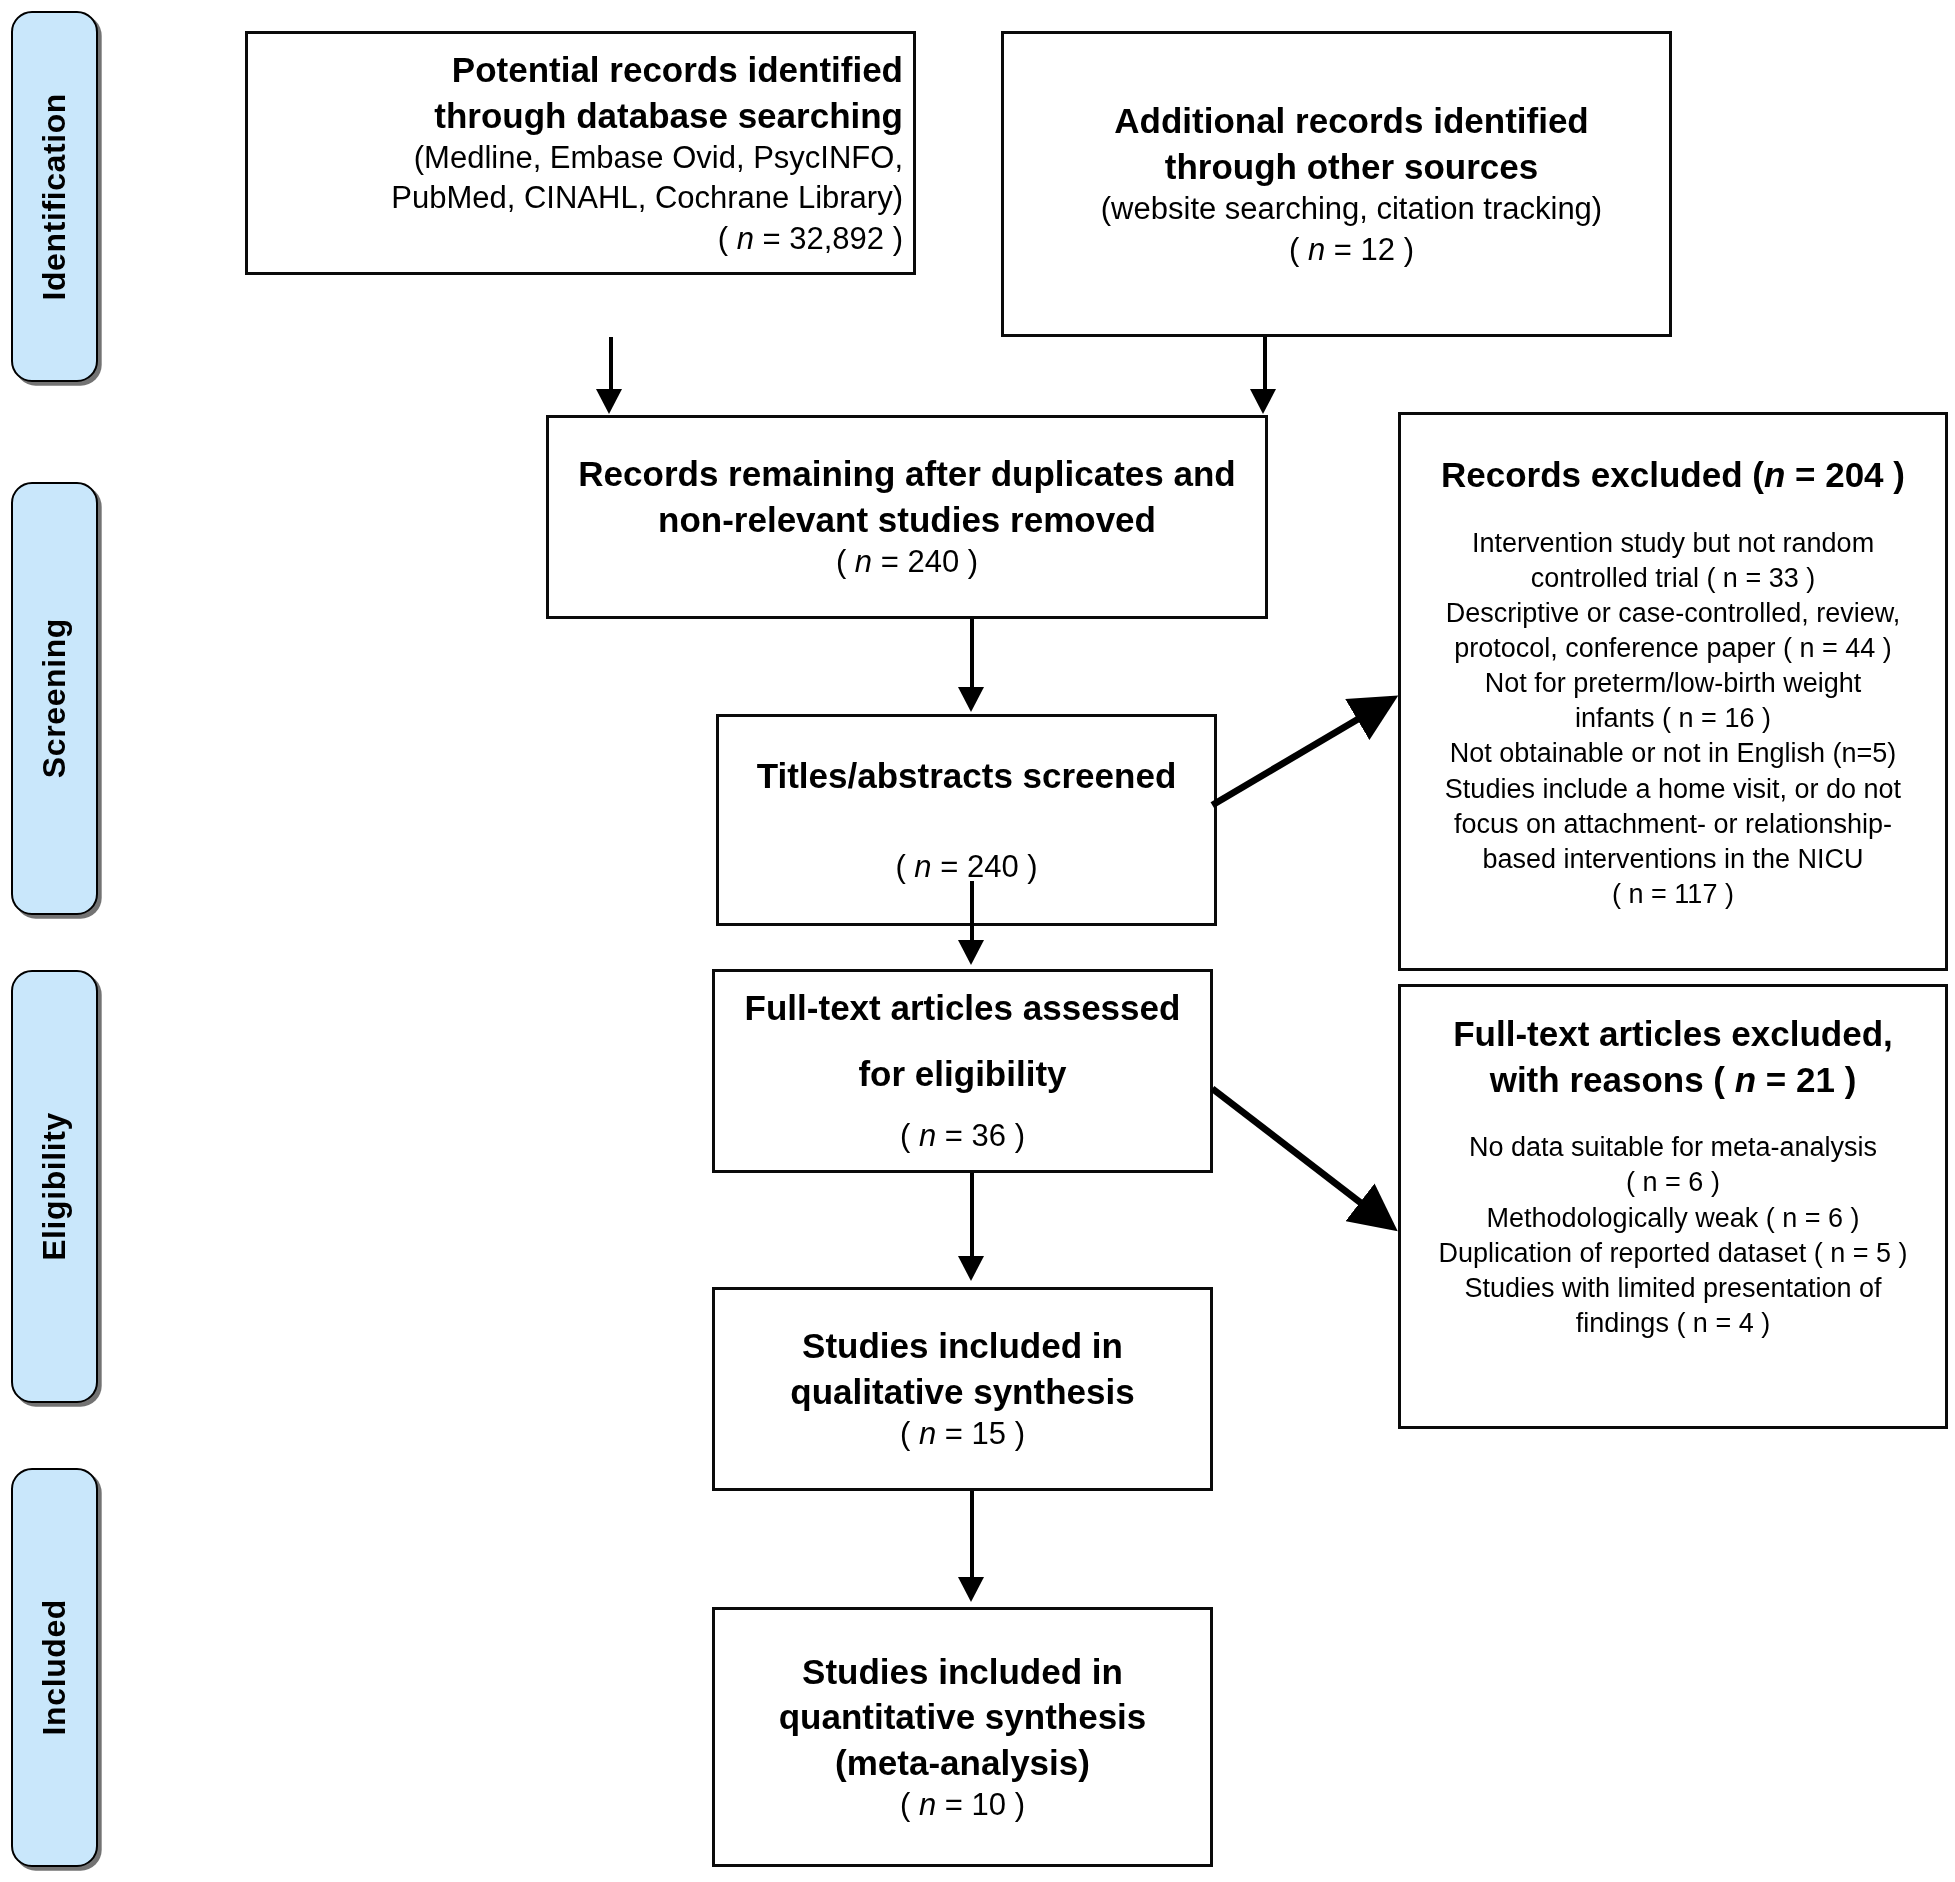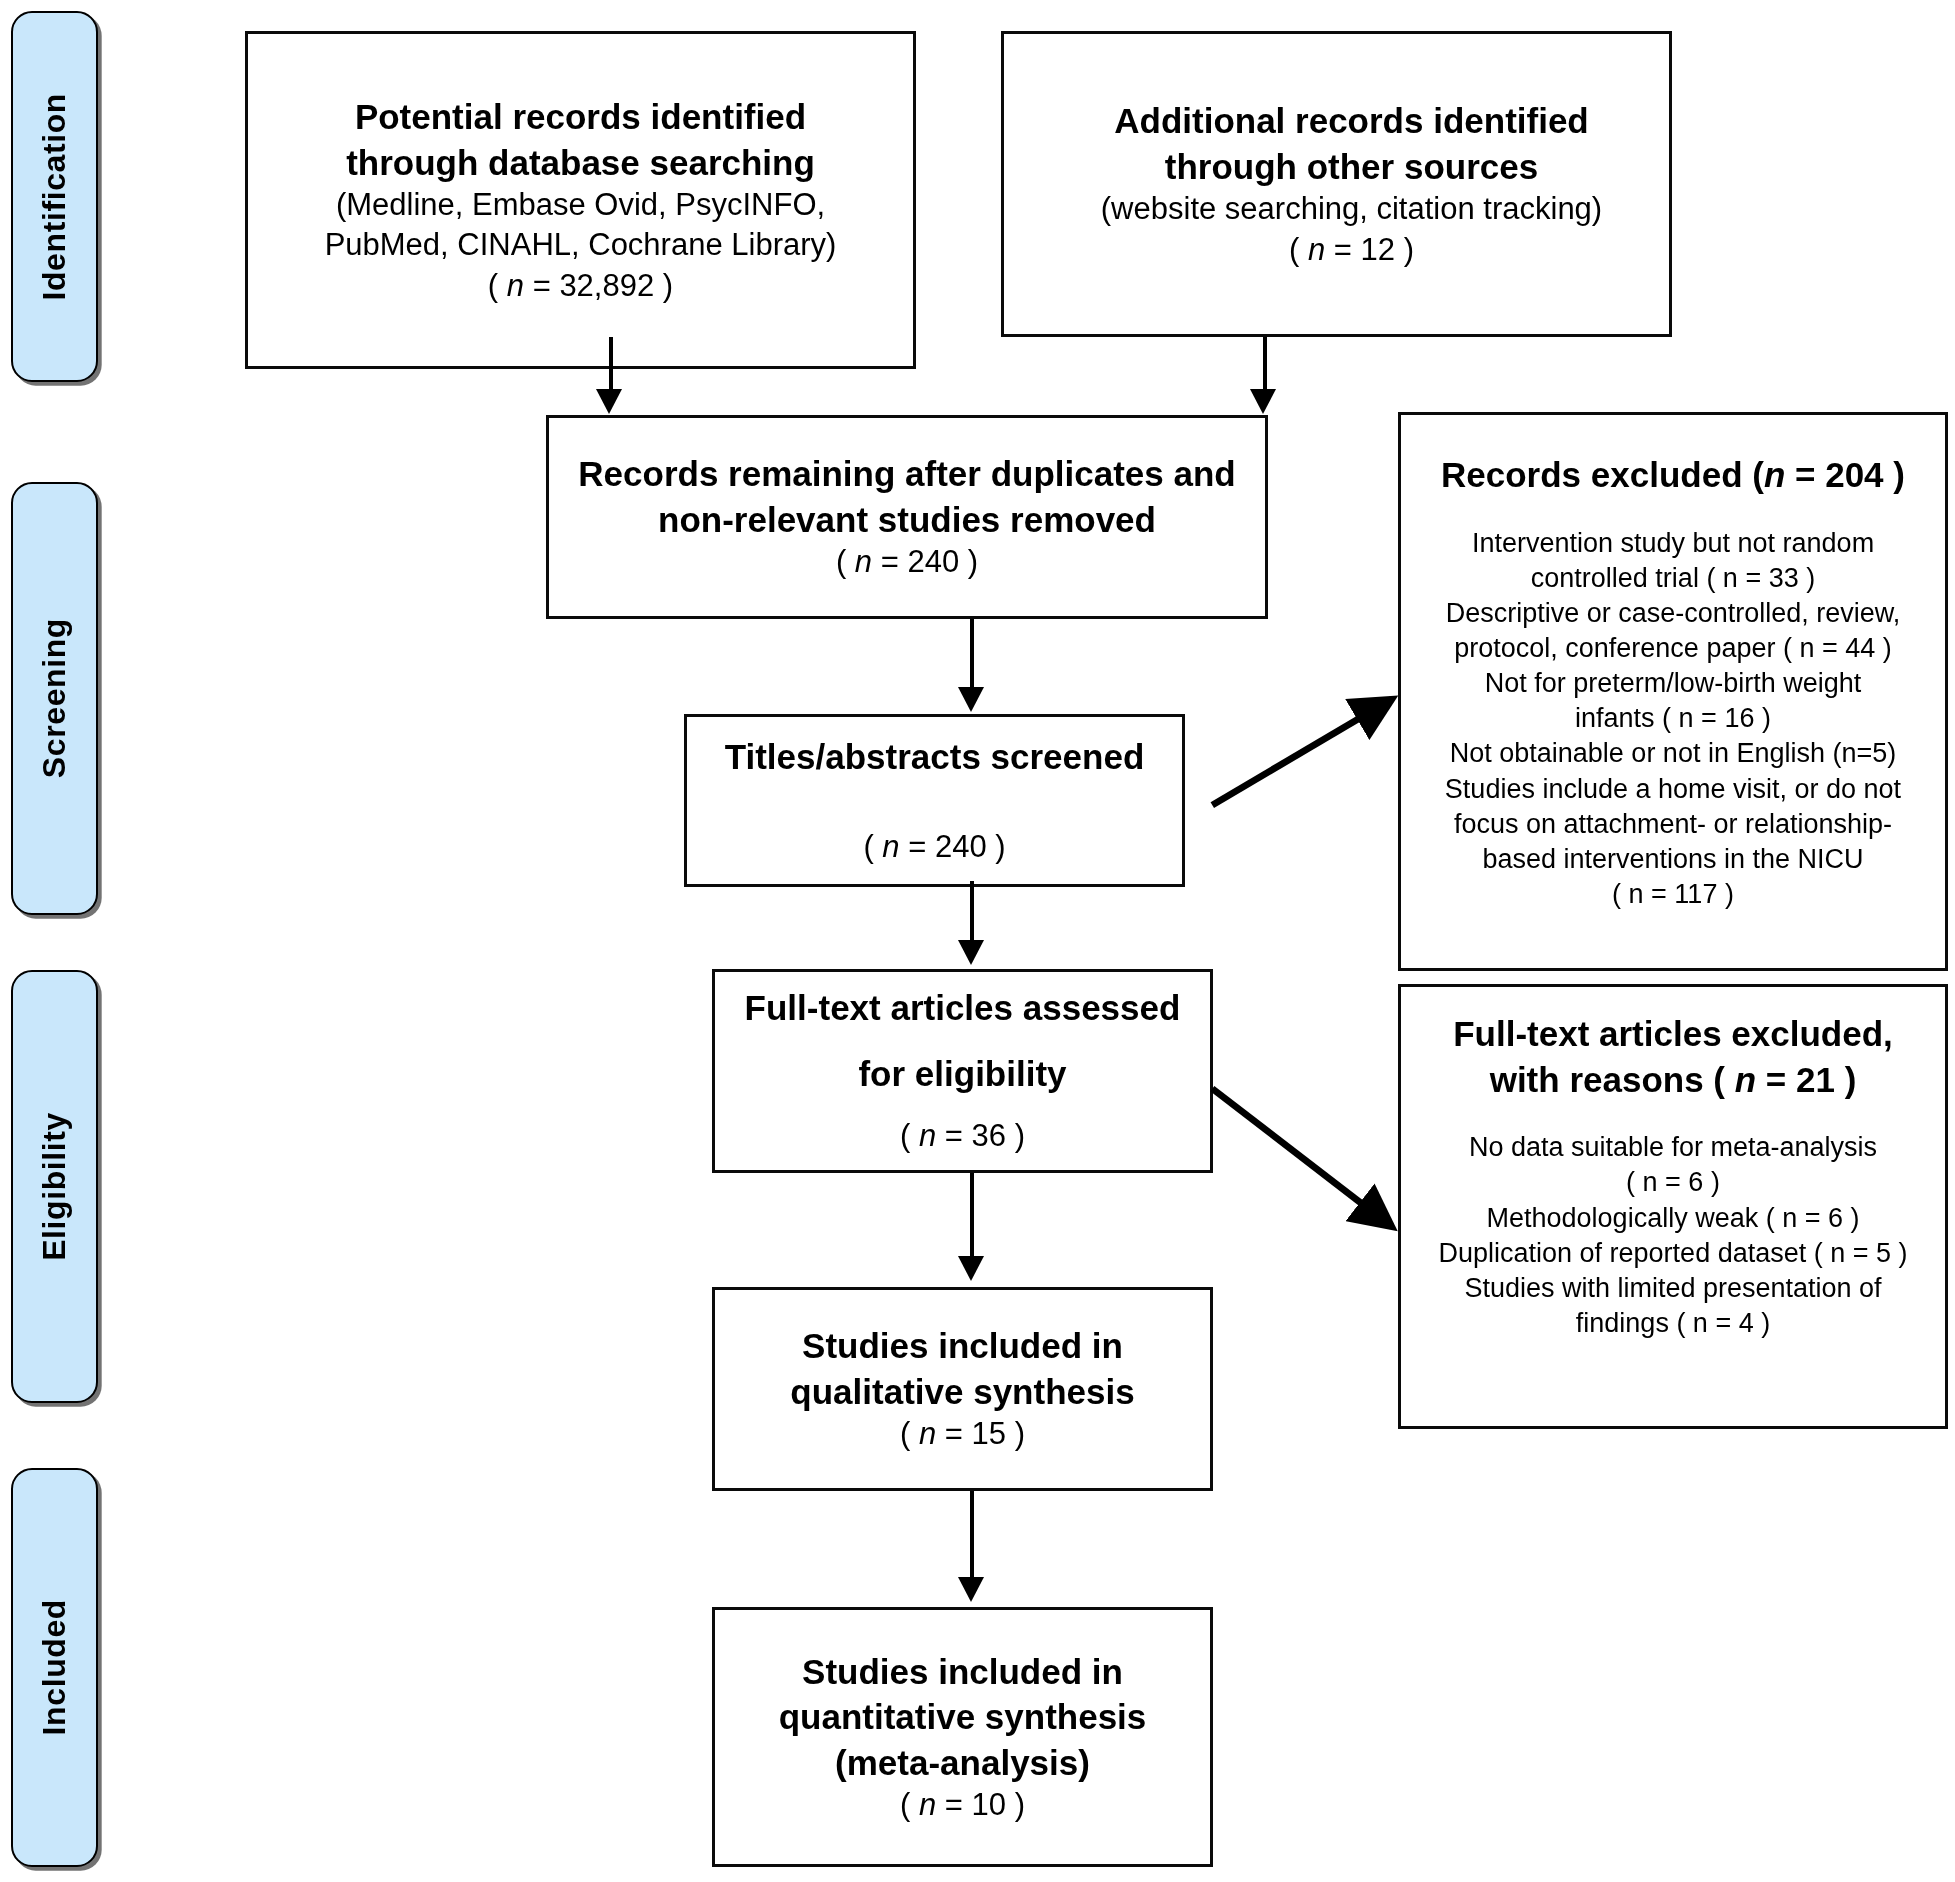--- a/index.html
+++ b/index.html
@@ -98,21 +98,21 @@
   </div>
 
   <div class="stage-pill" style="left:11px; top:970px; width:87px; height:433px;">
     <span class="stage-label">Eligibility</span>
   </div>
 
   <div class="stage-pill" style="left:11px; top:1468px; width:87px; height:399px;">
     <span class="stage-label">Included</span>
   </div>
 
-  <div class="flowbox" style="left:245px; top:31px; width:671px; height:338px;">
+  <div class="flowbox" style="left:245px; top:31px; width:671px; height:244px;text-align:right;">
     <span class="ln bold">Potential records identified</span>
     <span class="ln bold">through database searching</span>
     <span class="ln plain">(Medline, Embase Ovid, PsycINFO,</span>
     <span class="ln plain">PubMed, CINAHL, Cochrane Library)</span>
     <span class="ln plain"><span>( </span><span class="ital">n</span><span> = 32,892 )</span></span>
   </div>
 
   <div class="flowbox" style="left:1001px; top:31px; width:671px; height:306px;padding-left:40px;">
     <span class="ln bold">Additional records identified</span>
     <span class="ln bold">through other sources</span>
@@ -128,21 +128,21 @@
 
   <div class="flowbox" style="left:546px; top:415px; width:722px; height:204px;">
     <span class="ln bold">Records remaining after duplicates and</span>
     <span class="ln bold">non-relevant studies removed</span>
     <span class="ln plain"><span>( </span><span class="ital">n</span><span> = 240 )</span></span>
   </div>
 
   <div class="vline" style="left:970px; top:619px; height:71px;"></div>
   <div class="arrowhead-down" style="left:958px; top:687px;"></div>
 
-  <div class="flowbox" style="left:684px; top:714px; width:501px; height:173px;gap:48px;">
+  <div class="flowbox" style="left:716px; top:714px; width:501px; height:212px;gap:48px;">
     <span class="ln bold">Titles/abstracts screened</span>
     <span class="ln plain"><span>( </span><span class="ital">n</span><span> = 240 )</span></span>
   </div>
 
   <div class="flowbox" style="left:1398px; top:412px; width:550px; height:559px; justify-content:flex-start; padding-top:37px;">
     <span class="ln bold"><span>Records excluded (</span><span class="ital">n</span><span> = 204 )</span></span>
     <span class="ln gap"></span>
     <span class="ln small">Intervention study but not random</span>
     <span class="ln small">controlled trial ( n = 33 )</span>
     <span class="ln small">Descriptive or case-controlled, review,</span>

